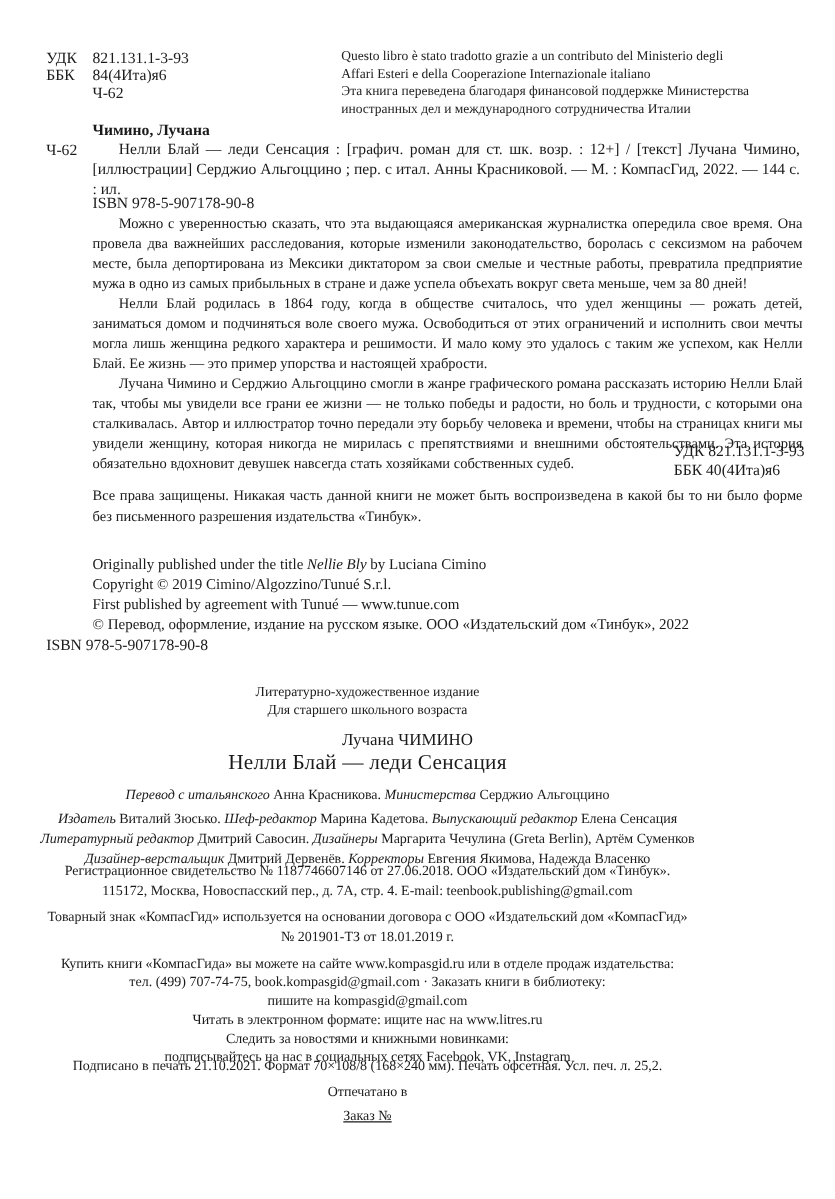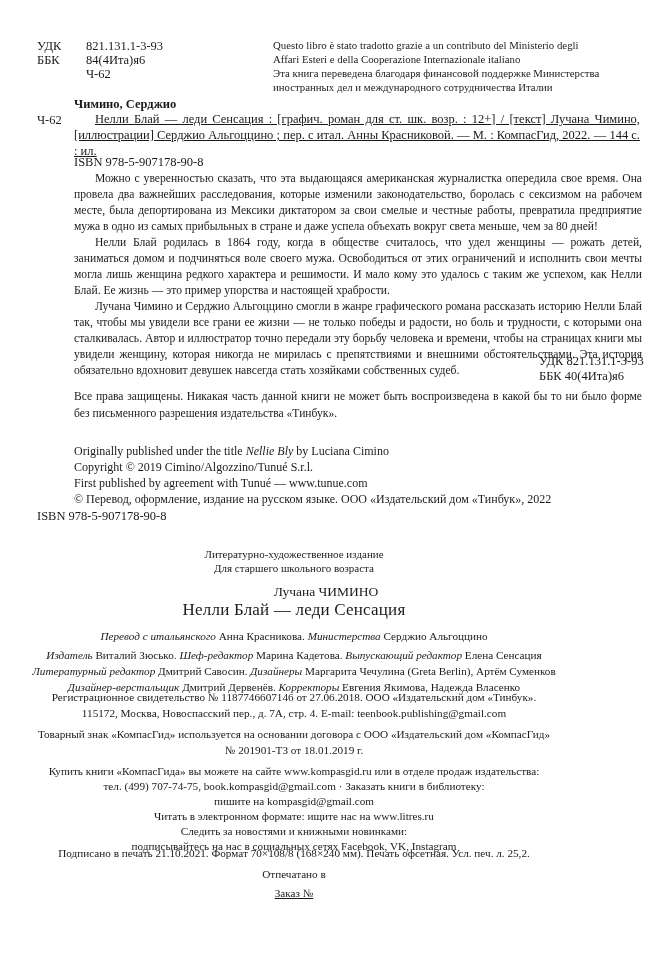--- a/index.html
+++ b/index.html
@@ -6,30 +6,30 @@
     body {
       width: 668px; height: 959px; position: relative; overflow: hidden;
       font-family: "Liberation Serif", "DejaVu Serif", serif;
       color: #1a1a1a;
     }
     .abs { position: absolute; }
     .line { white-space: nowrap; }
 
     
     .cat { left: 37px; top: 39px; font-size: 12.5px; line-height: 14px; }
-    .cat .row { display: flex; gap: 12px; }
+    .cat .row { display: flex; }
     .cat .k { width: 37px; }
     
     .grant { left: 273px; top: 38px; font-size: 10.8px; line-height: 14px; color: #222; }
 
     
     .author { left: 74px; top: 97px; font-size: 12.5px; font-weight: bold; line-height: 14px; }
     .cnum { left: 37px; top: 113px; font-size: 12.5px; line-height: 14px; }
     .bib { left: 74px; top: 111px; width: 566px; font-size: 12.5px; line-height: 16px; text-align: justify; }
-    .bib p { margin: 0; text-indent: 21px; text-decoration: underline; }
+    .bib p { margin: 0; text-indent: 21px; }
 
     .isbn1 { left: 74px; top: 155px; font-size: 12.5px; }
 
     
     .annot { left: 74px; top: 171px; width: 568px; font-size: 11.6px; line-height: 16px; text-align: justify; }
     .annot p { margin: 0; text-indent: 21px; }
 
     .udk2 { left: 539px; top: 354px; font-size: 12.5px; line-height: 15px; }
 
     .rights { left: 74px; top: 388px; width: 568px; font-size: 11.6px; line-height: 17px; text-align: justify; }
@@ -70,21 +70,21 @@
   </div>
 </div>
 
 <div class="abs grant">
   <div class="line">Questo libro è stato tradotto grazie a un contributo del Ministerio degli</div>
   <div class="line">Affari Esteri e della Cooperazione Internazionale italiano</div>
   <div class="line">Эта книга переведена благодаря финансовой поддержке Министерства</div>
   <div class="line">иностранных дел и международного сотрудничества Италии</div>
 </div>
 
-<div class="abs author">Чимино, Серджио</div>
+<div class="abs author">Чимино, Лучана</div>
 <div class="abs cnum">Ч-62</div>
 <div class="abs bib">
   <p>Нелли Блай — леди Сенсация : [графич. роман для ст. шк. возр. : 12+] / [текст] Лучана Чимино, [иллюстрации] Серджио Альгоццино ; пер. с итал. Анны Красниковой. — М. : КомпасГид, 2022. — 144 с. : ил.</p>
 </div>
 <div class="abs isbn1">ISBN 978-5-907178-90-8</div>
 
 <div class="abs annot">
   <p>Можно с уверенностью сказать, что эта выдающаяся американская журналистка опередила свое время. Она провела два важнейших расследования, которые изменили законодательство, боролась с сексизмом на рабочем месте, была депортирована из Мексики диктатором за свои смелые и честные работы, превратила предприятие мужа в одно из самых прибыльных в стране и даже успела объехать вокруг света меньше, чем за 80 дней!</p>
   <p>Нелли Блай родилась в 1864 году, когда в обществе считалось, что удел женщины — рожать детей, заниматься домом и подчиняться воле своего мужа. Освободиться от этих ограничений и исполнить свои мечты могла лишь женщина редкого характера и решимости. И мало кому это удалось с таким же успехом, как Нелли Блай. Ее жизнь — это пример упорства и настоящей храбрости.</p>
   <p>Лучана Чимино и Серджио Альгоццино смогли в жанре графического романа рассказать историю Нелли Блай так, чтобы мы увидели все грани ее жизни — не только победы и радости, но боль и трудности, с которыми она сталкивалась. Автор и иллюстратор точно передали эту борьбу человека и времени, чтобы на страницах книги мы увидели женщину, которая никогда не мирилась с препятствиями и внешними обстоятельствами. Эта история обязательно вдохновит девушек навсегда стать хозяйками собственных судеб.</p>

